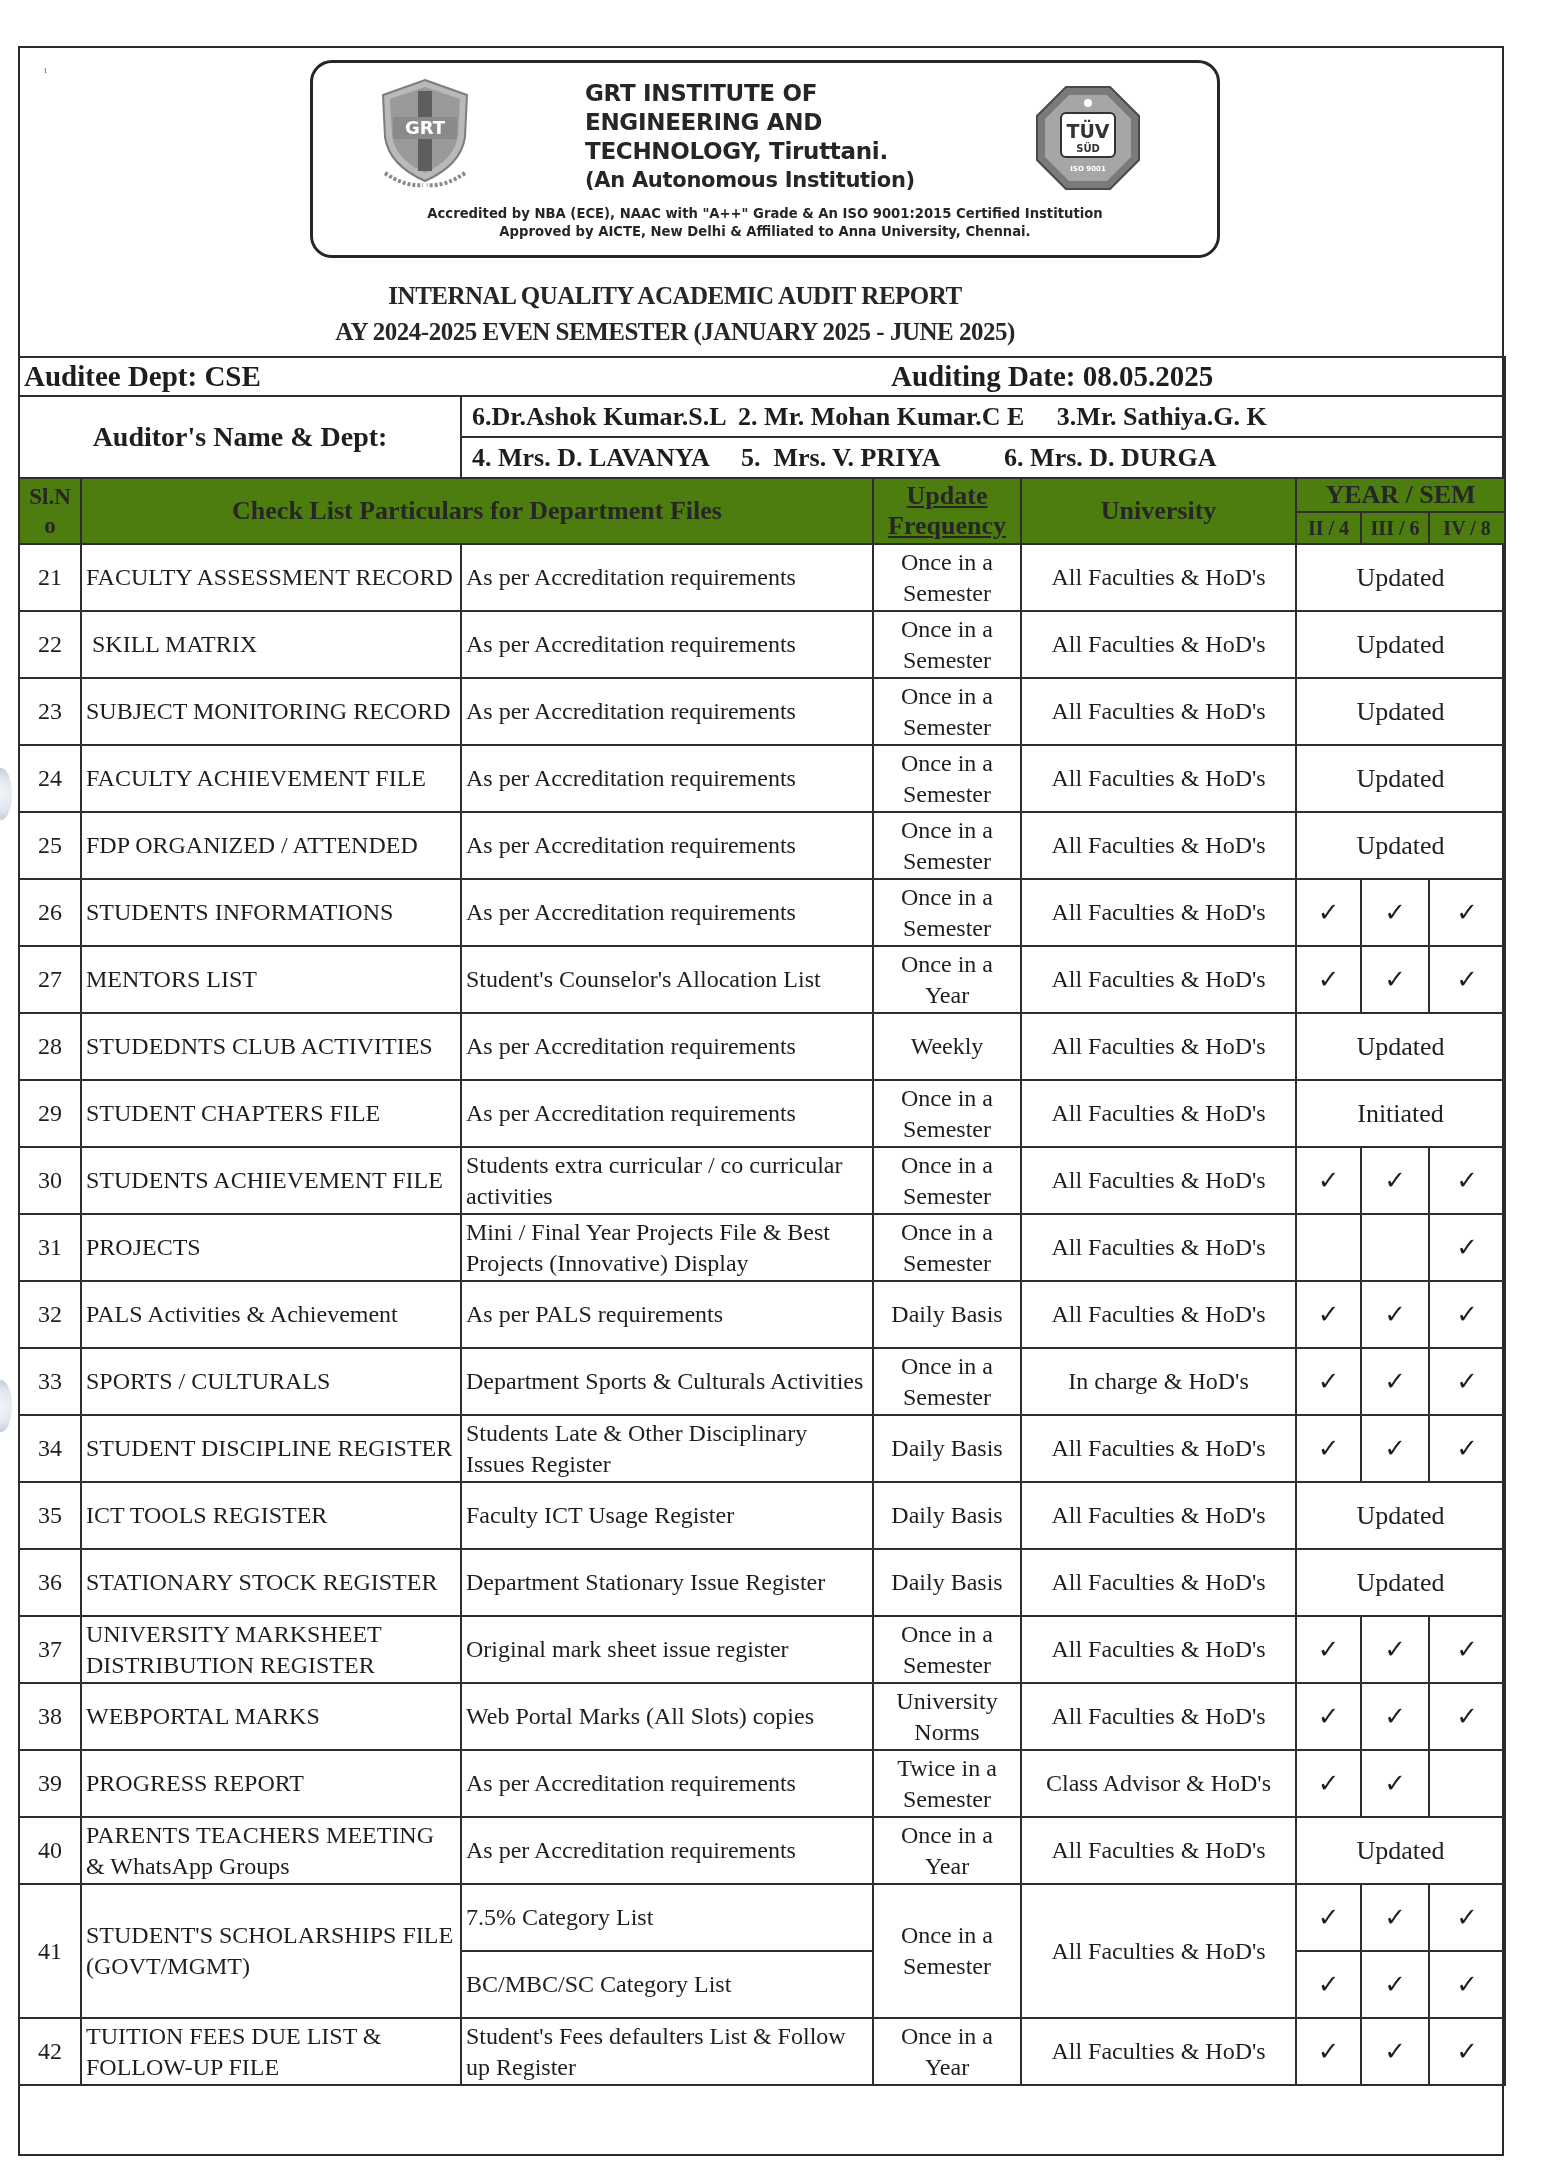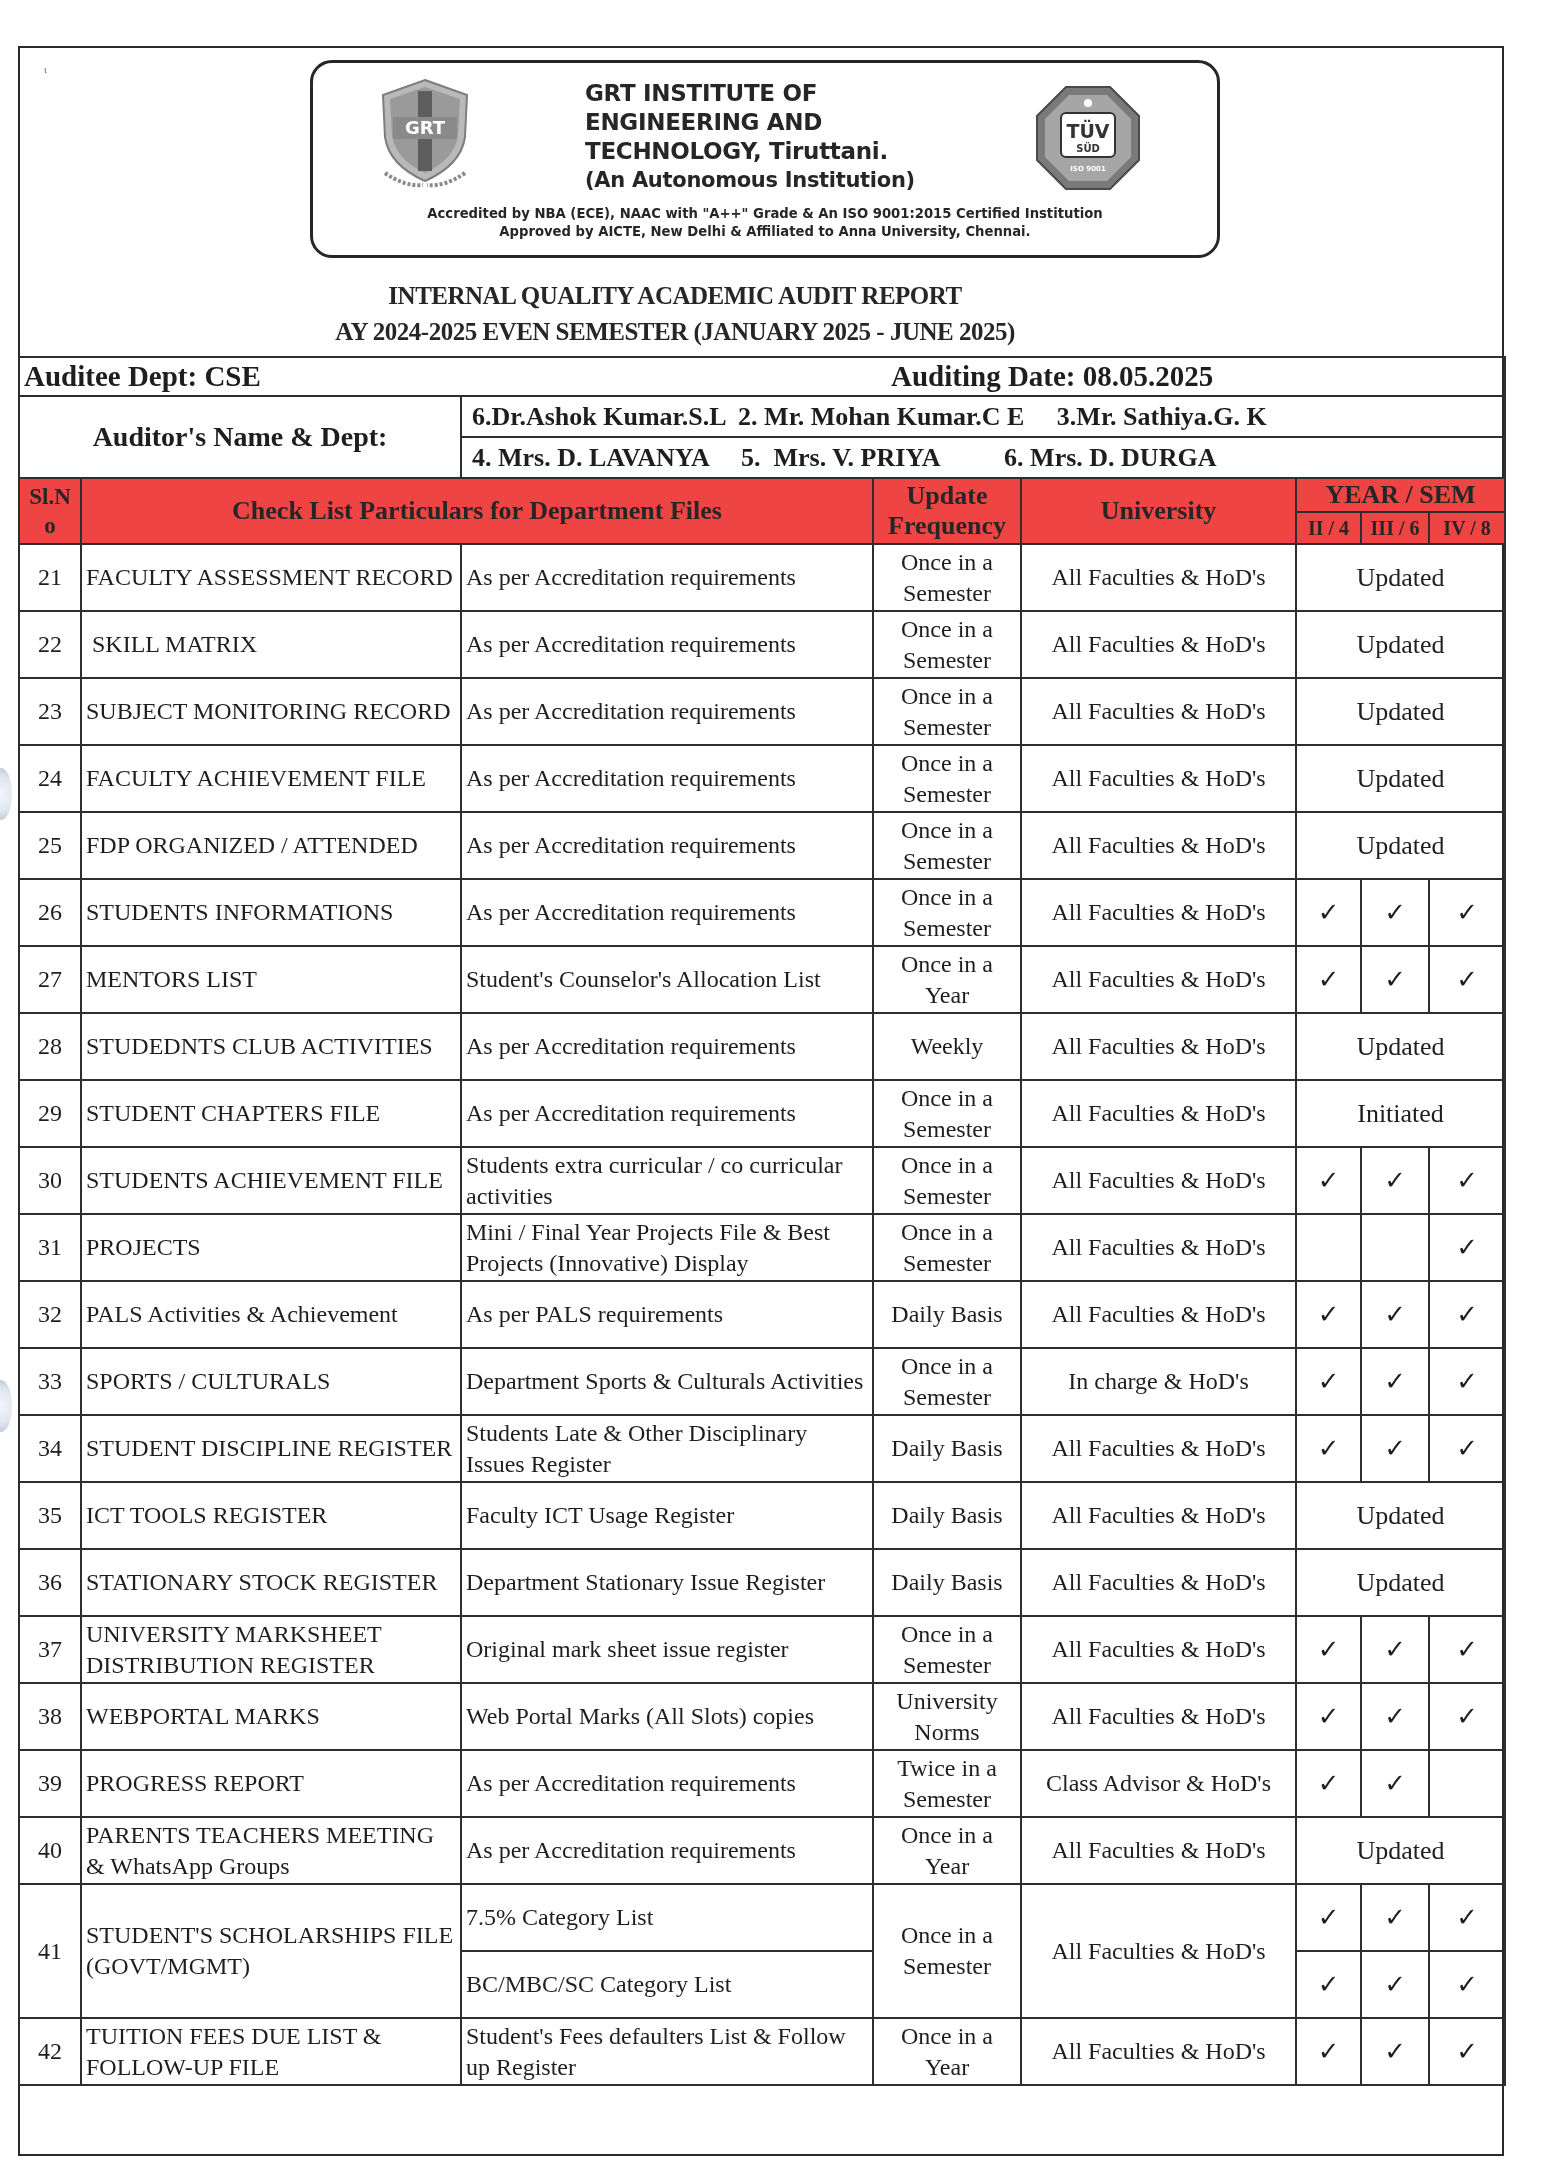--- a/index.html
+++ b/index.html
@@ -19,21 +19,21 @@
   
   .report-title { position:absolute; left:18px; width:1314px; text-align:center; font-family:"Liberation Serif", serif; font-weight:bold; font-size:25px; color:#262626; letter-spacing:-0.5px; }
   .t1 { top:282px; }
   .t2 { top:318px; }
 
   
   table.audit { position:absolute; left:18px; top:356px; width:1486px; border-collapse:collapse; table-layout:fixed; font-family:"Liberation Serif", serif; }
   table.audit td, table.audit th { border:2px solid #2e2e2e; padding:0 4px; overflow:hidden; }
   .meta-row td { font-weight:bold; font-size:29px; height:37px; }
   .auditors td { font-weight:bold; font-size:26px; height:39px; }
-  .hdr th { background:#ef4444; font-weight:bold; font-size:26px; color:#262626; }
+  .hdr th { background:#4d7c0f; font-weight:bold; font-size:26px; color:#262626; }
   td.sl { text-align:center; font-size:24px; }
   td.part { font-size:24px; line-height:31px; text-transform:none; }
   td.desc { font-size:24px; line-height:31px; }
   td.freq { text-align:center; font-size:24px; line-height:31px; }
   td.resp { text-align:center; font-size:24px; }
   td.stat { text-align:center; font-size:26px; }
   td.chk { text-align:center; font-size:26px; }
   tr.item td { height:65px; }
   tr.half td { height:65px; }
   .punch { position:absolute; left:-10px; width:22px; height:52px; border-radius:50%; background:radial-gradient(circle at 40% 50%, #f4f7fb 0%, #dfe6ee 60%, #b9c3cf 100%); }
@@ -100,21 +100,21 @@
     </tr>
     <tr class="auditors">
       <td colspan="6" style="white-space:pre; padding-left:10px;">4. Mrs. D. LAVANYA     5.  Mrs. V. PRIYA          6. Mrs. D. DURGA</td>
     </tr>
     <tr class="hdr">
       <th rowspan="2" style="font-size:23px; line-height:29px; padding:0;">
         <span>Sl.N</span><br>
         <span>o</span>
       </th>
       <th colspan="2" rowspan="2">Check List Particulars for Department Files</th>
-      <th rowspan="2" style="line-height:30px;">
+      <th rowspan="2" style="line-height:30px;text-decoration:underline;">
         <span>Update</span><br>
         <span>Frequency</span>
       </th>
       <th rowspan="2">University</th>
       <th colspan="3" style="height:32px;">YEAR / SEM</th>
     </tr>
     <tr class="hdr">
       <th style="font-size:20px; height:30px; padding:0;">II / 4</th>
       <th style="font-size:20px; padding:0;">III / 6</th>
       <th style="font-size:20px; padding:0;">IV / 8</th>

